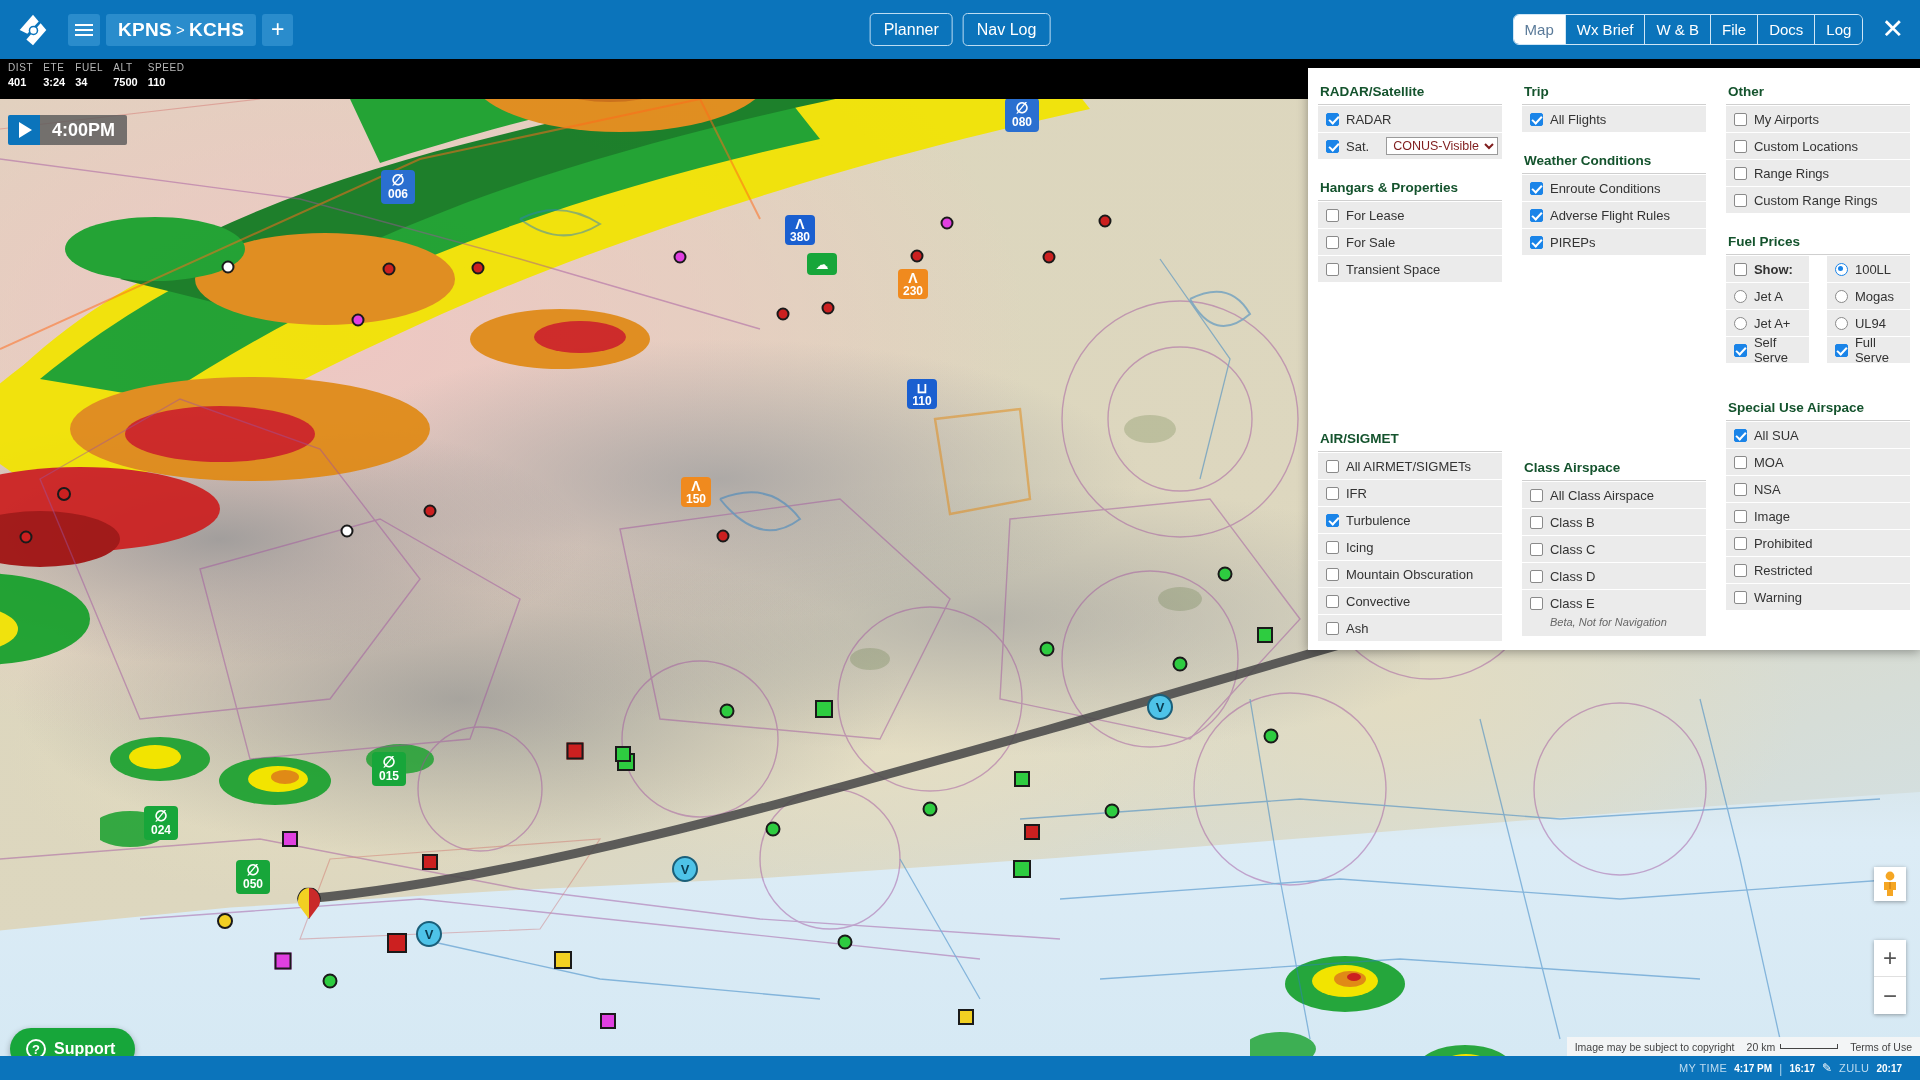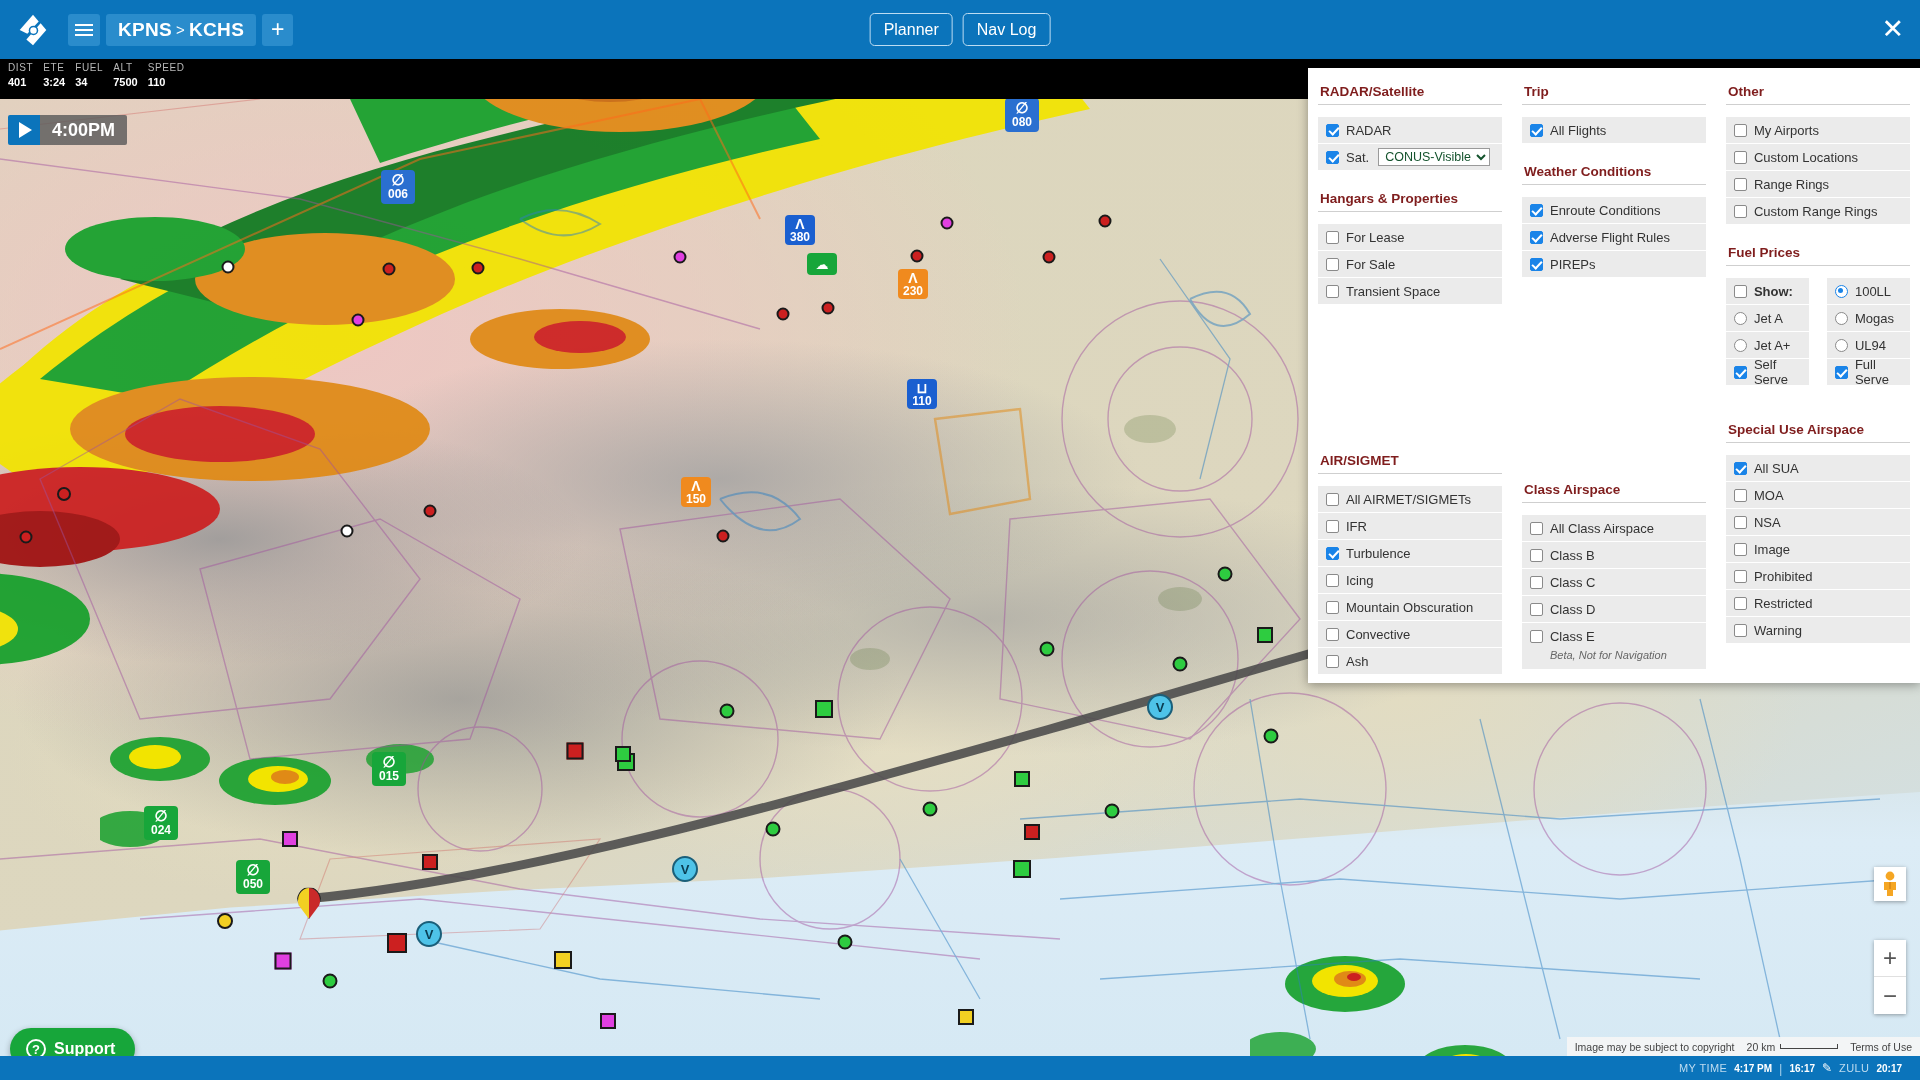--- a/index.html
+++ b/index.html
@@ -224,22 +224,22 @@
     padding:0 14px; position:relative;
   }
   .lp-head .lnk { font-size:14px; cursor:pointer; margin-right:16px; }
   .lp-head .ttl {
     position:absolute; left:50%; transform:translateX(-50%); font-size:15px; font-weight:bold;
   }
   .lp-head .done { margin-left:auto; font-size:14px; cursor:pointer; }
   .lp-body { display:flex; padding:10px 0 8px; }
   .lp-col { width:33.33%; padding:0 10px; }
   .sec-title {
-    font-size:13.5px; font-weight:bold; color:#7f1d1d; padding:6px 2px 5px;
-    border-bottom:1px solid #cfcfcf; margin-bottom:12px;
+    font-size:13.5px; font-weight:bold; color:#14532d; padding:6px 2px 5px;
+    border-bottom:1px solid #cfcfcf; margin-bottom:1px;
   }
   .row {
     display:flex; align-items:center; height:26px; background:#ebebeb; margin-bottom:1px;
     padding-left:8px; gap:7px; cursor:pointer;
   }
   .cb {
     width:13px; height:13px; border:1px solid #8a8a8a; background:#fff; border-radius:2px;
     flex:0 0 auto; position:relative;
   }
   .cb.on { background:#1a84e8; border-color:#1a84e8; }
@@ -249,22 +249,22 @@
   }
   .rb2 { width:13px; height:13px; border:1.5px solid #8a8a8a; border-radius:50%; background:#fff; flex:0 0 auto; position:relative; }
   .rb2.on { border-color:#1a84e8; }
   .rb2.on:after {
     content:""; position:absolute; left:2.5px; top:2.5px; width:5px; height:5px; border-radius:50%; background:#1a84e8;
   }
   .row .txt { color:#333; font-size:13px; }
   .row .txt.bold { font-weight:bold; }
   .sub { font-size:11px; font-style:italic; color:#666; padding-left:28px; background:#ebebeb; padding-bottom:8px; margin-bottom:1px; margin-top:-1px; }
   .sel {
-    margin-left:2px; height:18px; font-size:12.5px; font-family:inherit;
-    border:1px solid #9a9a9a; background:#fff; color:#14532d; padding:0 2px;
+    margin-left:10px; height:18px; font-size:12.5px; font-family:inherit;
+    border:1px solid #9a9a9a; background:#fff; color:#7f1d1d; padding:0 2px;
   }
   .grid2 { display:flex; }
   .grid2 .row { width:50%; margin-right:18px; }
   .grid2 .row:last-child { margin-right:0; }
   .spacer { height:14px; }
   .lp-gap { height:20px; }
 </style>
 </head>
 <body>
 
@@ -292,20 +292,28 @@
       </div>
       <div class="plus-chip">+</div>
     </div>
 
     <div class="tb-center">
       <button class="ghost-btn">Planner</button>
       <button class="ghost-btn">Nav Log</button>
     </div>
 
     <div class="tb-right">
+      <div class="seg">
+        <button class="active">Map</button>
+        <button>Wx Brief</button>
+        <button>W &amp; B</button>
+        <button>File</button>
+        <button>Docs</button>
+        <button>Log</button>
+      </div>
       <div class="close-x">✕</div>
     </div>
   </div>
 
   <div id="infostrip">
     <div class="stat">
       <span class="k">DIST</span>
       <span class="v">401</span>
     </div>
     <div class="stat">

